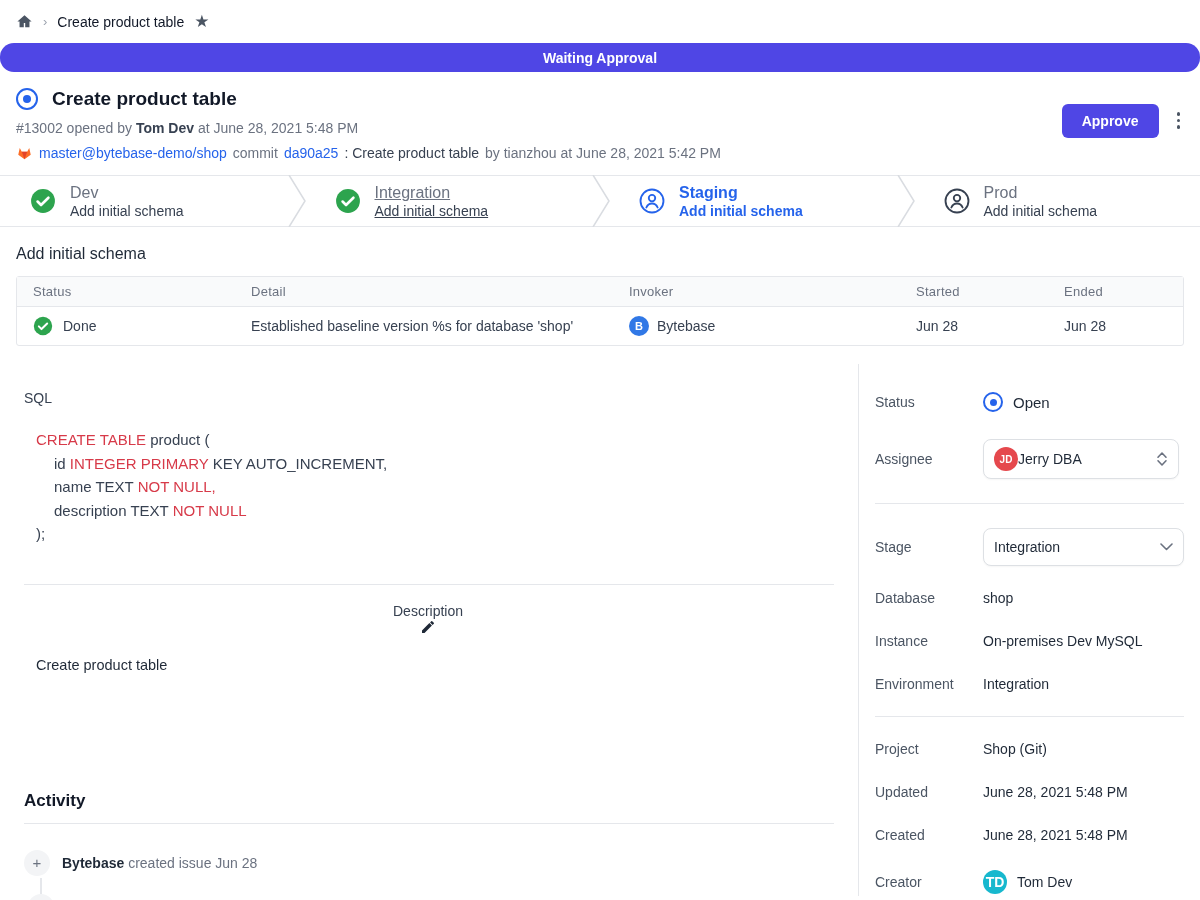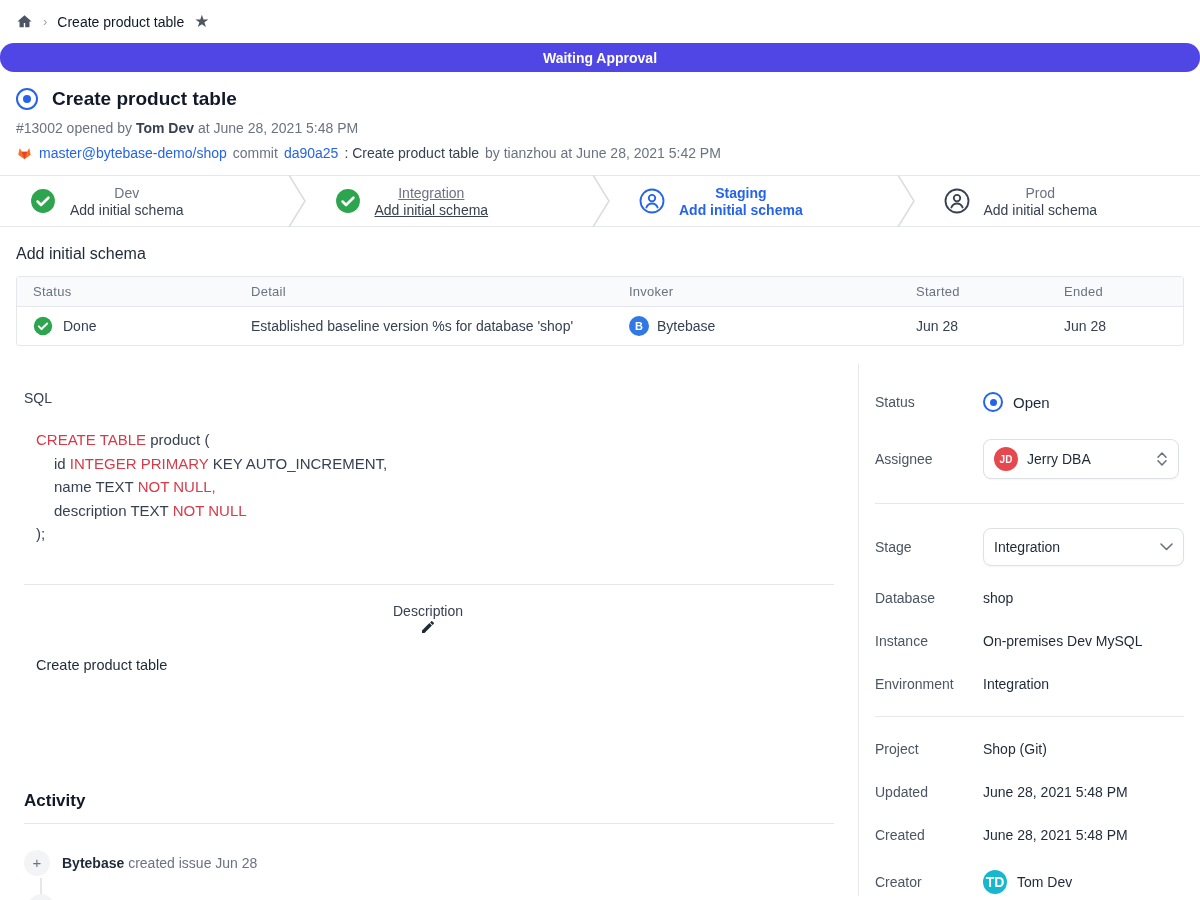--- a/index.html
+++ b/index.html
@@ -40,21 +40,21 @@
   .kebab { display:flex; flex-direction:column; gap:3px; padding:8px 4px; cursor:pointer; }
   .kebab i { width:3.5px; height:3.5px; border-radius:50%; background:#4b5563; }
 
   
   .pipeline { height:52px; border-top:1px solid #e5e7eb; border-bottom:1px solid #e5e7eb;
     display:flex; align-items:stretch; }
   .stage { flex:1; display:flex; align-items:center; gap:14px; padding-left:28px; cursor:pointer; }
   .stage:first-child { padding-left:30px; }
   .stage-icon svg { width:26px; height:26px; display:block; }
   .stage-texts { display:flex; flex-direction:column; gap:1px; }
-  .stage-env { font-size:14px; color:#6b7280;text-align:center; }
+  .stage-env { font-size:16px; color:#6b7280; }
   .stage-task { font-size:14px; color:#374151; }
   .stage.linked .stage-env, .stage.linked .stage-task { text-decoration:underline; }
   .stage.active .stage-env { color:#2563eb; font-weight:600; }
   .stage.active .stage-task { color:#2563eb; font-weight:700; }
   .stage-sep { align-self:stretch; display:flex; align-items:center; }
   .stage-sep svg { height:52px; width:20px; display:block; }
 
   
   .task-section { padding:18px 16px 18px 16px; }
   .task-heading { font-size:16px; color:#1f2937; font-weight:400; }
@@ -107,21 +107,21 @@
   .act-ghost { width:26px; height:26px; border-radius:50%; background:#f3f4f6; margin-left:4px; }
 
   
   .side-row { display:flex; align-items:center; margin-bottom:27px; }
   .side-label { width:108px; flex:none; font-size:14px; color:#4b5563; }
   .side-value { font-size:14px; color:#1f2937; font-weight:500; display:flex;
     align-items:center; gap:10px; }
   .side-hr { border:none; border-top:1px solid #e5e7eb; margin:0 0 24px 0; }
   .select-box { width:196px; border:1px solid #dde0e4; border-radius:8px;
     background:#fff; box-shadow:0 1px 2px rgba(0,0,0,0.04); display:flex;
-    align-items:center; gap:9px; padding:0 10px; cursor:pointer; font-size:14px;
+    align-items:center; padding:0 10px; cursor:pointer; font-size:14px;
     color:#1f2937; font-weight:500; }
   .select-box.assignee { height:40px; }
   .select-box.stage { height:38px; }
   .select-box .grow { flex:1; }
   .chev svg { display:block; }
   .side-row.tight { margin-bottom:24px; }
 </style>
 </head>
 <body>
 
@@ -157,20 +157,28 @@
             <path fill="#fc6d26" d="M12 21.5 3.2 15.1l2.1-9.6L8.2 11h7.6l2.9-5.5 2.1 9.6z"></path>
             <path fill="#e24329" d="M12 21.5 8.2 11h7.6z"></path>
           </svg>
       </span>
       <a>master@bytebase-demo/shop</a>
       <span>commit</span>
       <a>da90a25</a>
       <span class="msg">: Create product table</span>
       <span>by tianzhou at June 28, 2021 5:42 PM</span>
     </div>
+  </div>
+  <div class="header-actions">
+    <button class="btn-approve">Approve</button>
+    <span class="kebab">
+        <i></i>
+        <i></i>
+        <i></i>
+      </span>
   </div>
 </div>
 
 <div class="pipeline">
   <div class="stage">
     <span class="stage-icon">
       <svg viewBox="0 0 24 24">
           <circle cx="12" cy="12" r="11" fill="#2da44e"></circle>
           <path d="M7 12.5l3.2 3.2L17 9" fill="none" stroke="#fff" stroke-width="2.4" stroke-linecap="round" stroke-linejoin="round"></path>
         </svg>

